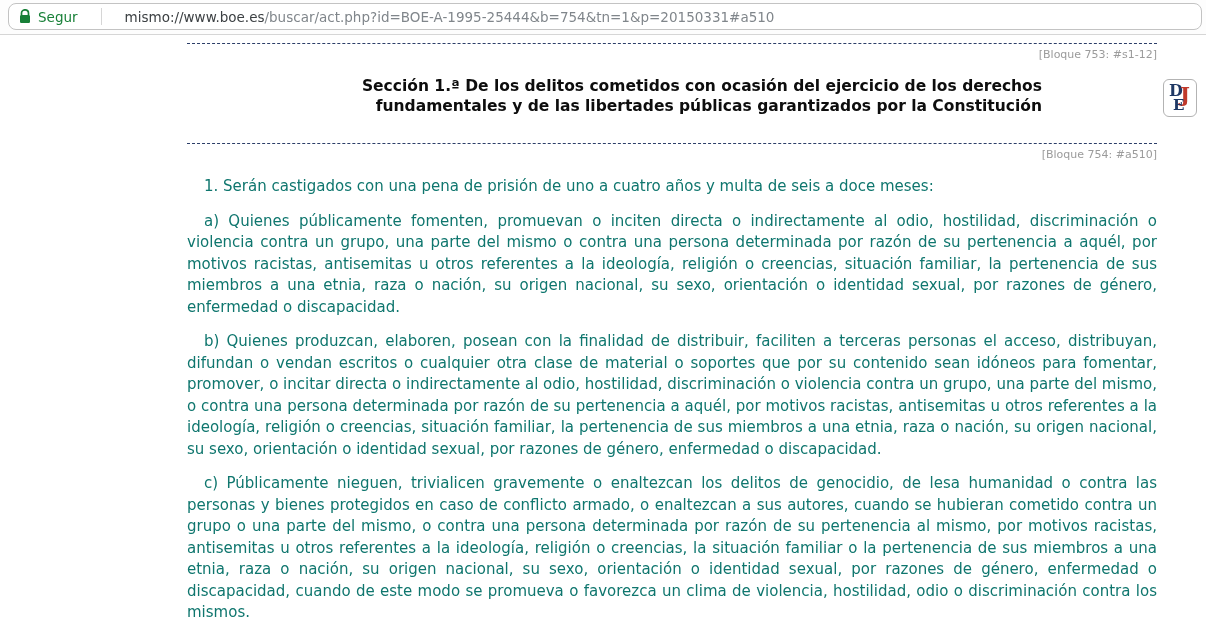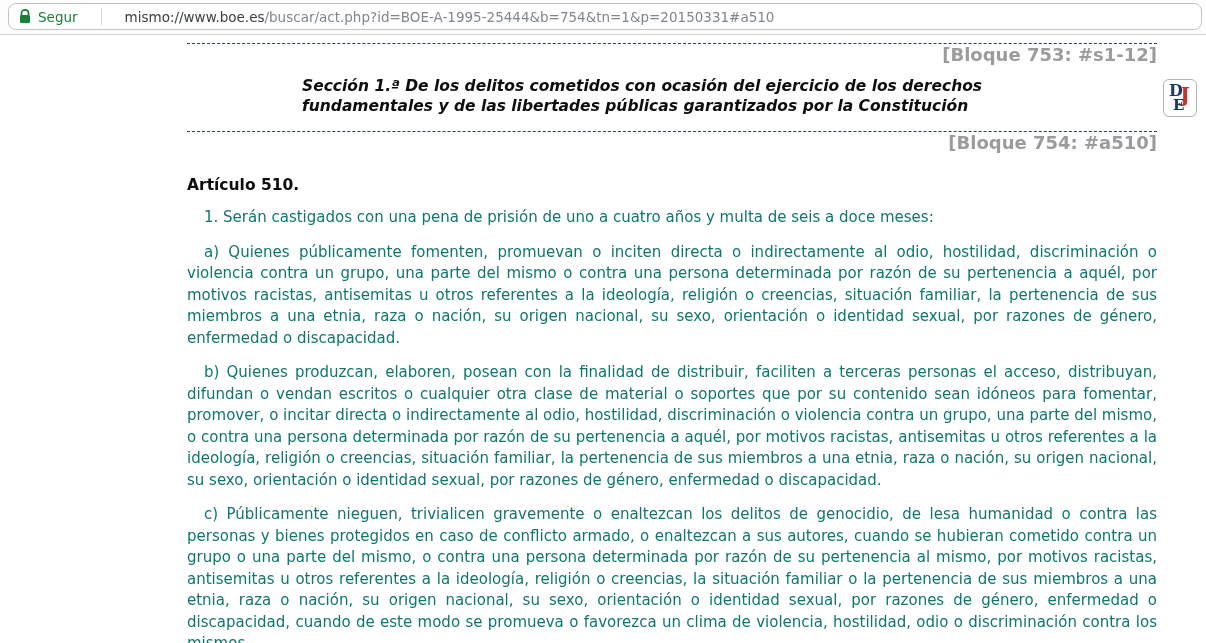--- a/index.html
+++ b/index.html
@@ -30,29 +30,28 @@
   .vsep { width:1px; height:17px; background:#d6d6d6; }
   .url { font-size:13.5px; white-space:nowrap; color:#80868b; letter-spacing:0; }
   .url .host { color:#3c4043; }
 
   
   .page { position:relative; padding:8px 49px 0 187px; }
 
   .bloque-marker {
     border-top:1px dashed #2c3e68;
     text-align:right;
-    color:#9b9b9b; font-size:18px; line-height:16px;
+    color:#9b9b9b; font-size:11px; line-height:16px;
     padding-top:3px;
-    font-weight:bold;
   }
 
   .section-heading {
-    text-align:left; font-weight:bold; font-style:italic;
+    text-align:right; font-weight:bold; 
     font-size:15.5px; line-height:19.5px; color:#0d0d0d;
-    max-width:740px; margin:14px auto 15px;
+    max-width:740px; margin:14px auto 27px;
   }
 
   .article-title {
     font-weight:bold; font-size:15.5px; color:#0d0d0d;
     margin:25px 0 0;
   }
 
   p.law-par {
     font-size:15px; line-height:21.5px; color:#0f766e;
     text-align:justify; text-indent:17px;
@@ -104,21 +103,20 @@
   <div class="bloque-marker">
     <span>[Bloque 753: #s1-12]</span>
   </div>
 
   <h2 class="section-heading">Sección 1.ª De los delitos cometidos con ocasión del ejercicio de los derechos fundamentales y de las libertades públicas garantizados por la Constitución</h2>
 
   <div class="bloque-marker">
     <span>[Bloque 754: #a510]</span>
   </div>
 
-  <div class="article-title">Artículo 510.</div>
 
   <p class="law-par">1. Serán castigados con una pena de prisión de uno a cuatro años y multa de seis a doce meses:</p>
 
   <p class="law-par">a) Quienes públicamente fomenten, promuevan o inciten directa o indirectamente al odio, hostilidad, discriminación o violencia contra un grupo, una parte del mismo o contra una persona determinada por razón de su pertenencia a aquél, por motivos racistas, antisemitas u otros referentes a la ideología, religión o creencias, situación familiar, la pertenencia de sus miembros a una etnia, raza o nación, su origen nacional, su sexo, orientación o identidad sexual, por razones de género, enfermedad o discapacidad.</p>
 
   <p class="law-par">b) Quienes produzcan, elaboren, posean con la finalidad de distribuir, faciliten a terceras personas el acceso, distribuyan, difundan o vendan escritos o cualquier otra clase de material o soportes que por su contenido sean idóneos para fomentar, promover, o incitar directa o indirectamente al odio, hostilidad, discriminación o violencia contra un grupo, una parte del mismo, o contra una persona determinada por razón de su pertenencia a aquél, por motivos racistas, antisemitas u otros referentes a la ideología, religión o creencias, situación familiar, la pertenencia de sus miembros a una etnia, raza o nación, su origen nacional, su sexo, orientación o identidad sexual, por razones de género, enfermedad o discapacidad.</p>
 
   <p class="law-par">c) Públicamente nieguen, trivialicen gravemente o enaltezcan los delitos de genocidio, de lesa humanidad o contra las personas y bienes protegidos en caso de conflicto armado, o enaltezcan a sus autores, cuando se hubieran cometido contra un grupo o una parte del mismo, o contra una persona determinada por razón de su pertenencia al mismo, por motivos racistas, antisemitas u otros referentes a la ideología, religión o creencias, la situación familiar o la pertenencia de sus miembros a una etnia, raza o nación, su origen nacional, su sexo, orientación o identidad sexual, por razones de género, enfermedad o discapacidad, cuando de este modo se promueva o favorezca un clima de violencia, hostilidad, odio o discriminación contra los mismos.</p>
 
 </div>

